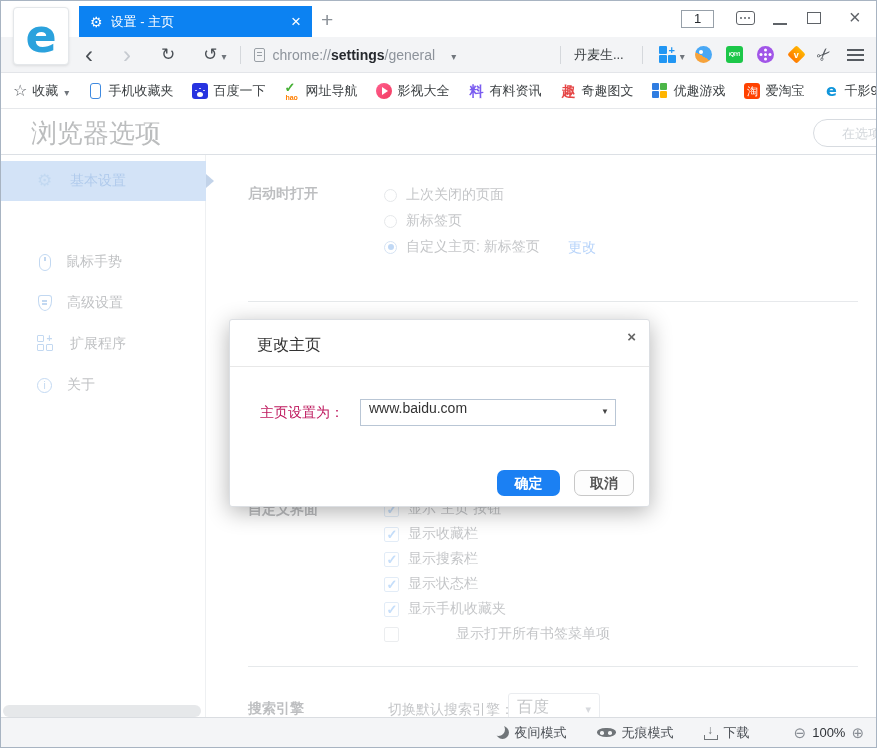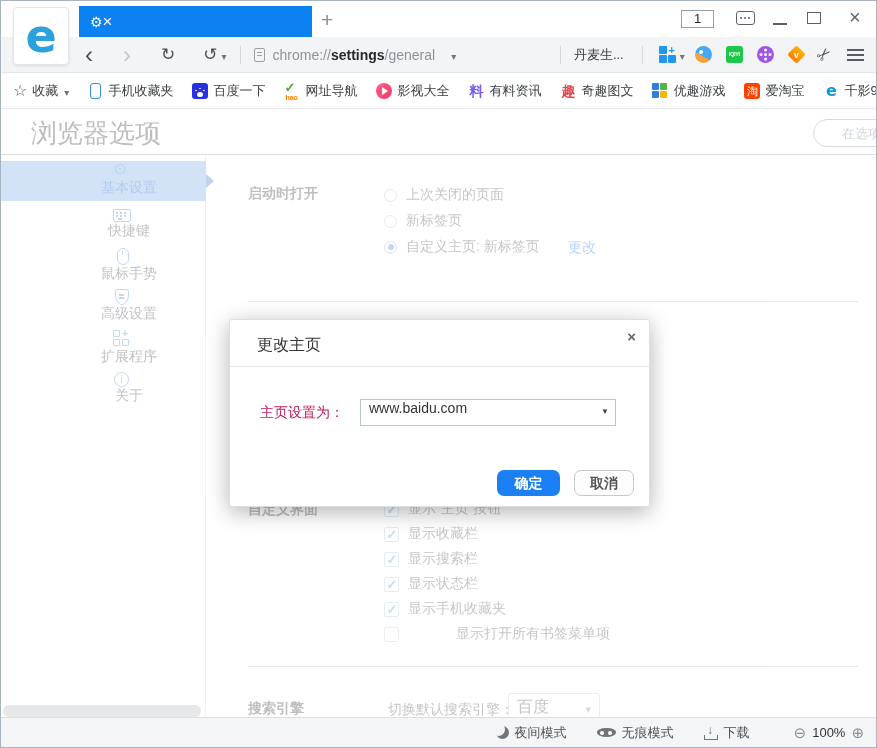--- a/index.html
+++ b/index.html
@@ -80,21 +80,21 @@
   .page{ position:absolute; top:108px; left:0; height:610px; width:100%; background:#fff; overflow:hidden; }
   .dim{ position:absolute; inset:0; opacity:0.34; }
   .page-title{ position:absolute; left:30px; top:7px; font-size:26px; color:#3c4043; }
   .page-head-line{ position:absolute; left:0; right:0; top:45px; height:1px; background:#9aa7b5; }
   .opt-search{ position:absolute; left:812px; top:10px; width:110px; height:28px; border:1px solid #8b97a5; border-radius:15px; background:#fff; padding-left:28px; font-size:13px; color:#333; outline:none; }
   .opt-search::placeholder{ color:#7c8895; }
   .mag{ position:absolute; left:821px; top:17px; width:9px; height:9px; border:1.5px solid #7c8895; border-radius:50%; }
   .mag::after{ content:""; position:absolute; left:7px; top:8px; width:5px; height:1.5px; background:#7c8895; transform:rotate(45deg); }
 
   .sidebar{ position:absolute; left:0; top:46px; bottom:0; width:205px; border-right:1px solid #cfd4da; }
-  .side-item{ position:absolute; left:0; width:205px; height:28px; display:flex; align-items:center; padding-left:36px; font-size:14px; color:#474c52;flex-direction:column; }
+  .side-item{ position:absolute; left:0; width:205px; height:28px; display:flex; align-items:center; padding-left:36px; font-size:14px; color:#474c52; }
   .side-item.sel{ height:40px; background:#7fb0e8; color:#1a66c9; }
   .side-item.sel::after{ content:""; position:absolute; left:100%; top:50%; margin-top:-7px; border-top:7px solid transparent; border-bottom:7px solid transparent; border-left:8px solid #4f7fc0; }
   .side-label{ margin-left:15px; }
   .si{ width:18px; height:18px; position:relative; flex:none; color:#4f8fd8; }
   .si-gear::before{ content:"⚙"; font-size:17px; line-height:18px; }
   .si-kbd{ width:18px; height:13px; border:1.5px solid #4f8fd8; border-radius:2px; margin-top:2px; }
   .si-kbd::before{ content:""; position:absolute; left:2px; top:2px; width:2px; height:1.5px; background:#4f8fd8; box-shadow:4px 0 0 #4f8fd8, 8px 0 0 #4f8fd8, 0 3px 0 #4f8fd8, 4px 3px 0 #4f8fd8, 8px 3px 0 #4f8fd8, 2px 6px 0 #4f8fd8, 4px 6px 0 #4f8fd8; }
   .si-mouse{ width:12px; height:17px; border:1.5px solid #4f8fd8; border-radius:6px; margin-left:2px; }
   .si-mouse::before{ content:""; position:absolute; left:50%; top:2px; width:1.5px; height:4px; margin-left:-1px; background:#4f8fd8; }
   .si-shield{ width:14px; height:16px; border:1.5px solid #4f8fd8; border-radius:3px 3px 50% 50%/3px 3px 62% 62%; margin-left:1px; }
@@ -152,20 +152,21 @@
   .zoom-val{ margin:0 6px; color:#2f3338; }
 </style>
 </head>
 <body>
 
 <div class="window">
 
   <div class="titlebar">
     <div class="tab">
       <span class="g-gear"></span>
+      <span class="tab-title">设置 - 主页</span>
       <span class="g-close"></span>
     </div>
     <span class="newtab"></span>
     <div class="badge-box">1</div>
     <span class="bubble"></span>
     <span class="win-min"></span>
     <span class="win-max"></span>
     <span class="win-close"></span>
   </div>
   <div class="logo-card">
@@ -257,24 +258,20 @@
       <div class="page-title">浏览器选项</div>
       <span class="mag"></span>
       <input class="opt-search" placeholder="在选项中搜索" style="">
       <div class="page-head-line"></div>
 
       <div class="sidebar">
         <div class="side-item sel" style="top:6px;">
           <span class="si si-gear"></span>
           <span class="side-label">基本设置</span>
         </div>
-        <div class="side-item" style="top:52px;">
-          <span class="si si-kbd"></span>
-          <span class="side-label">快捷键</span>
-        </div>
         <div class="side-item" style="top:134px;">
           <span class="si si-shield"></span>
           <span class="side-label">高级设置</span>
         </div>
         <div class="side-item" style="top:93px;">
           <span class="si si-mouse"></span>
           <span class="side-label">鼠标手势</span>
         </div>
         <div class="side-item" style="top:175px;">
           <span class="si si-ext">

